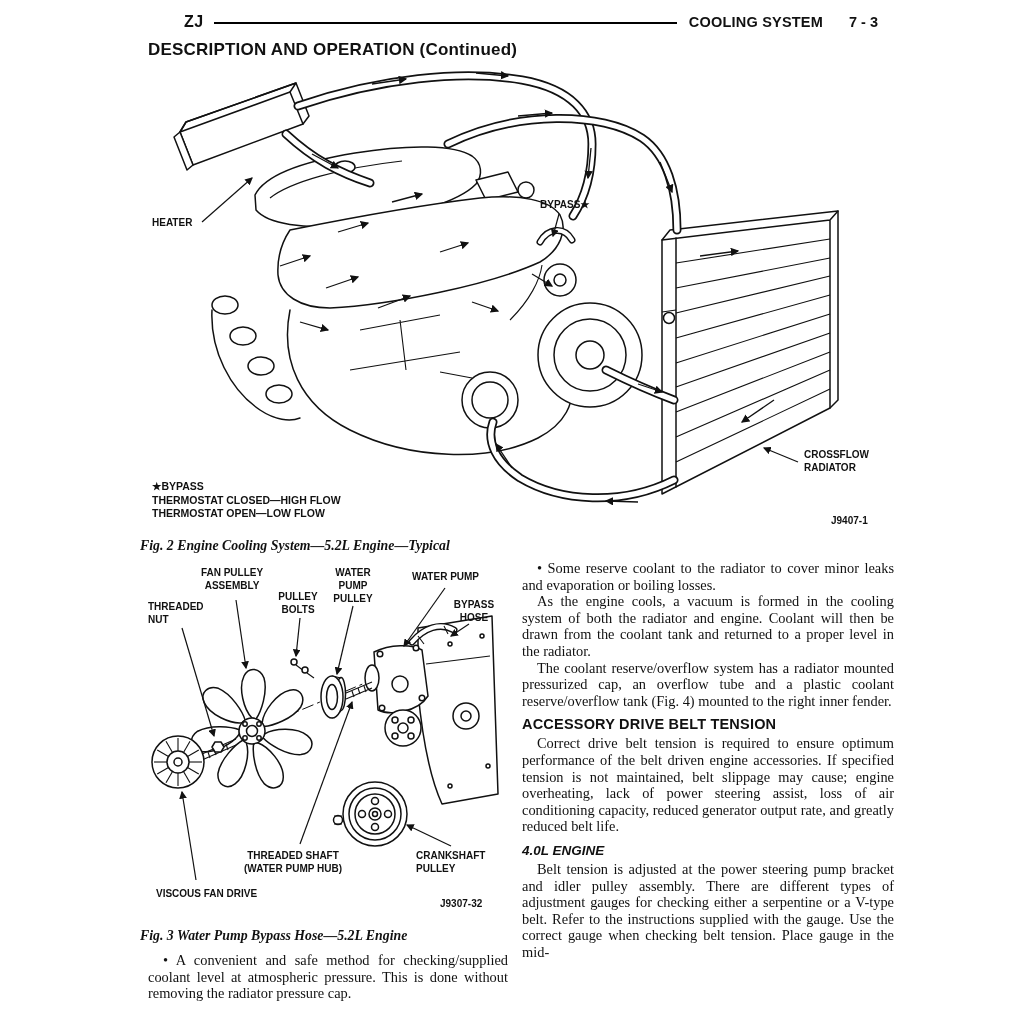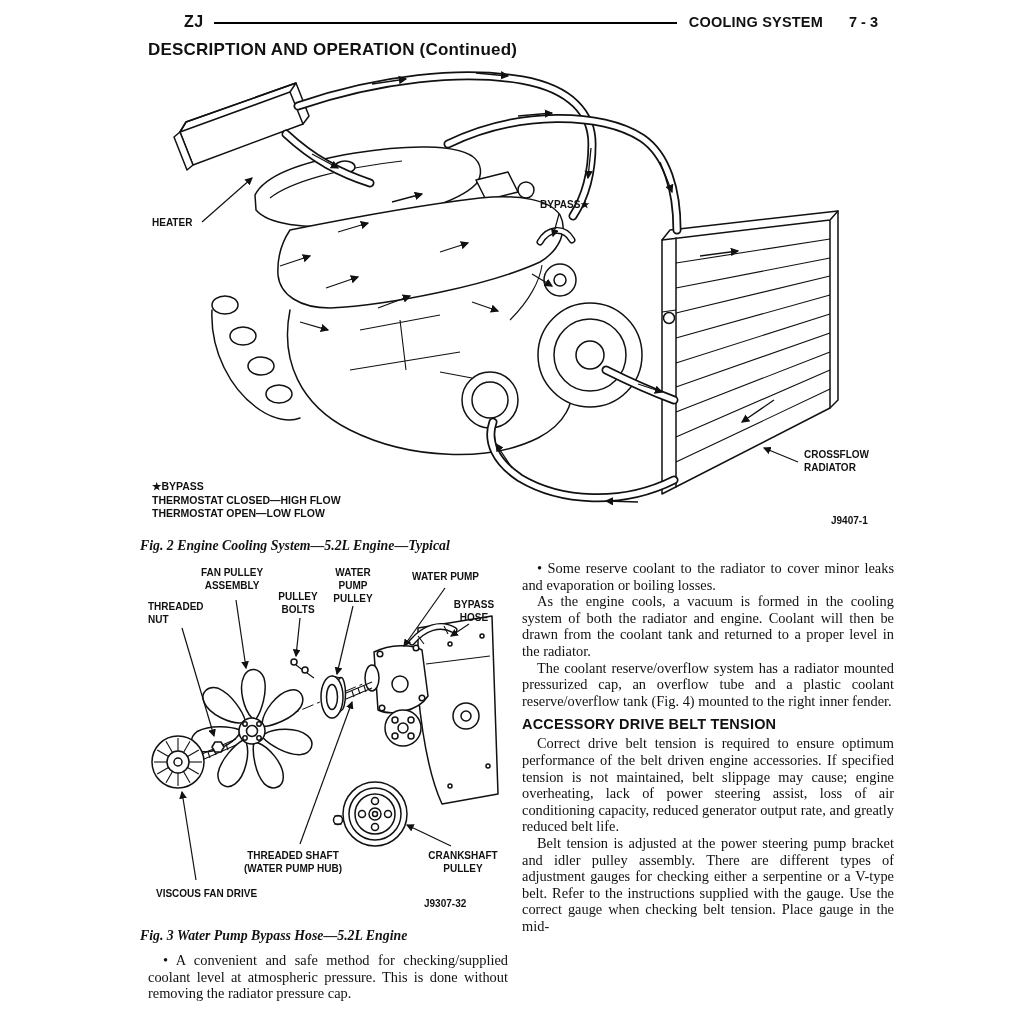--- a/index.html
+++ b/index.html
@@ -314,30 +314,31 @@
   <div class="abs fig-label" style="left:176px; top:0; width:58px; text-align:center;">WATER
 PUMP
 PULLEY</div>
   <div class="abs fig-label" style="left:264px; top:4px; width:100px;">WATER PUMP</div>
   <div class="abs fig-label" style="left:296px; top:32px; width:60px; text-align:center;">BYPASS
 HOSE</div>
   <div class="abs fig-label" style="left:0; top:34px; width:62px;">THREADED
 NUT</div>
   <div class="abs fig-label" style="left:78px; top:283px; width:134px; text-align:center;">THREADED SHAFT
 (WATER PUMP HUB)</div>
-  <div class="abs fig-label" style="left:268px; top:283px; width:94px; text-align:center;">CRANKSHAFT
+  <div class="abs fig-label" style="left:268px; top:283px; width:94px; ">CRANKSHAFT
 PULLEY</div>
   <div class="abs fig-label" style="left:8px; top:321px;">VISCOUS FAN DRIVE</div>
-  <div class="abs fig-ref" style="left:276px; top:332px;">J9307-32</div>
+  <div class="abs fig-ref" style="left:292px; top:332px;">J9307-32</div>
 </div>
 
 <div class="abs fig-caption" style="left:140px; top:928px; width:380px;">Fig. 3 Water Pump Bypass Hose—5.2L Engine</div>
 
 <div class="abs body-text indent" style="left:148px; top:952px; width:360px;">•  A convenient and safe method for checking/supplied coolant level at atmospheric pressure. This is done without removing the radiator pressure cap.</div>
 
 <div class="abs" style="left:522px; top:560px; width:372px;">
   <p class="body-text indent para">•  Some reserve coolant to the radiator to cover minor leaks and evaporation or boiling losses.</p>
   <p class="body-text indent para">As the engine cools, a vacuum is formed in the cooling system of both the radiator and engine. Coolant will then be drawn from the coolant tank and returned to a proper level in the radiator.</p>
   <p class="body-text indent para">The coolant reserve/overflow system has a radiator mounted pressurized cap, an overflow tube and a plastic coolant reserve/overflow tank (Fig. 4) mounted to the right inner fender.</p>
   <h2 class="col-heading">ACCESSORY DRIVE BELT TENSION</h2>
   <p class="body-text indent para">Correct drive belt tension is required to ensure optimum performance of the belt driven engine accessories. If specified tension is not maintained, belt slippage may cause; engine overheating, lack of power steering assist, loss of air conditioning capacity, reduced generator output rate, and greatly reduced belt life.</p>
+  <h3 class="col-subheading">4.0L ENGINE</h3>
   <p class="body-text indent para">Belt tension is adjusted at the power steering pump bracket and idler pulley assembly. There are different types of adjustment gauges for checking either a serpentine or a V-type belt. Refer to the instructions supplied with the gauge. Use the correct gauge when checking belt tension. Place gauge in the mid-</p>
 </div>
 
 </body></html>

